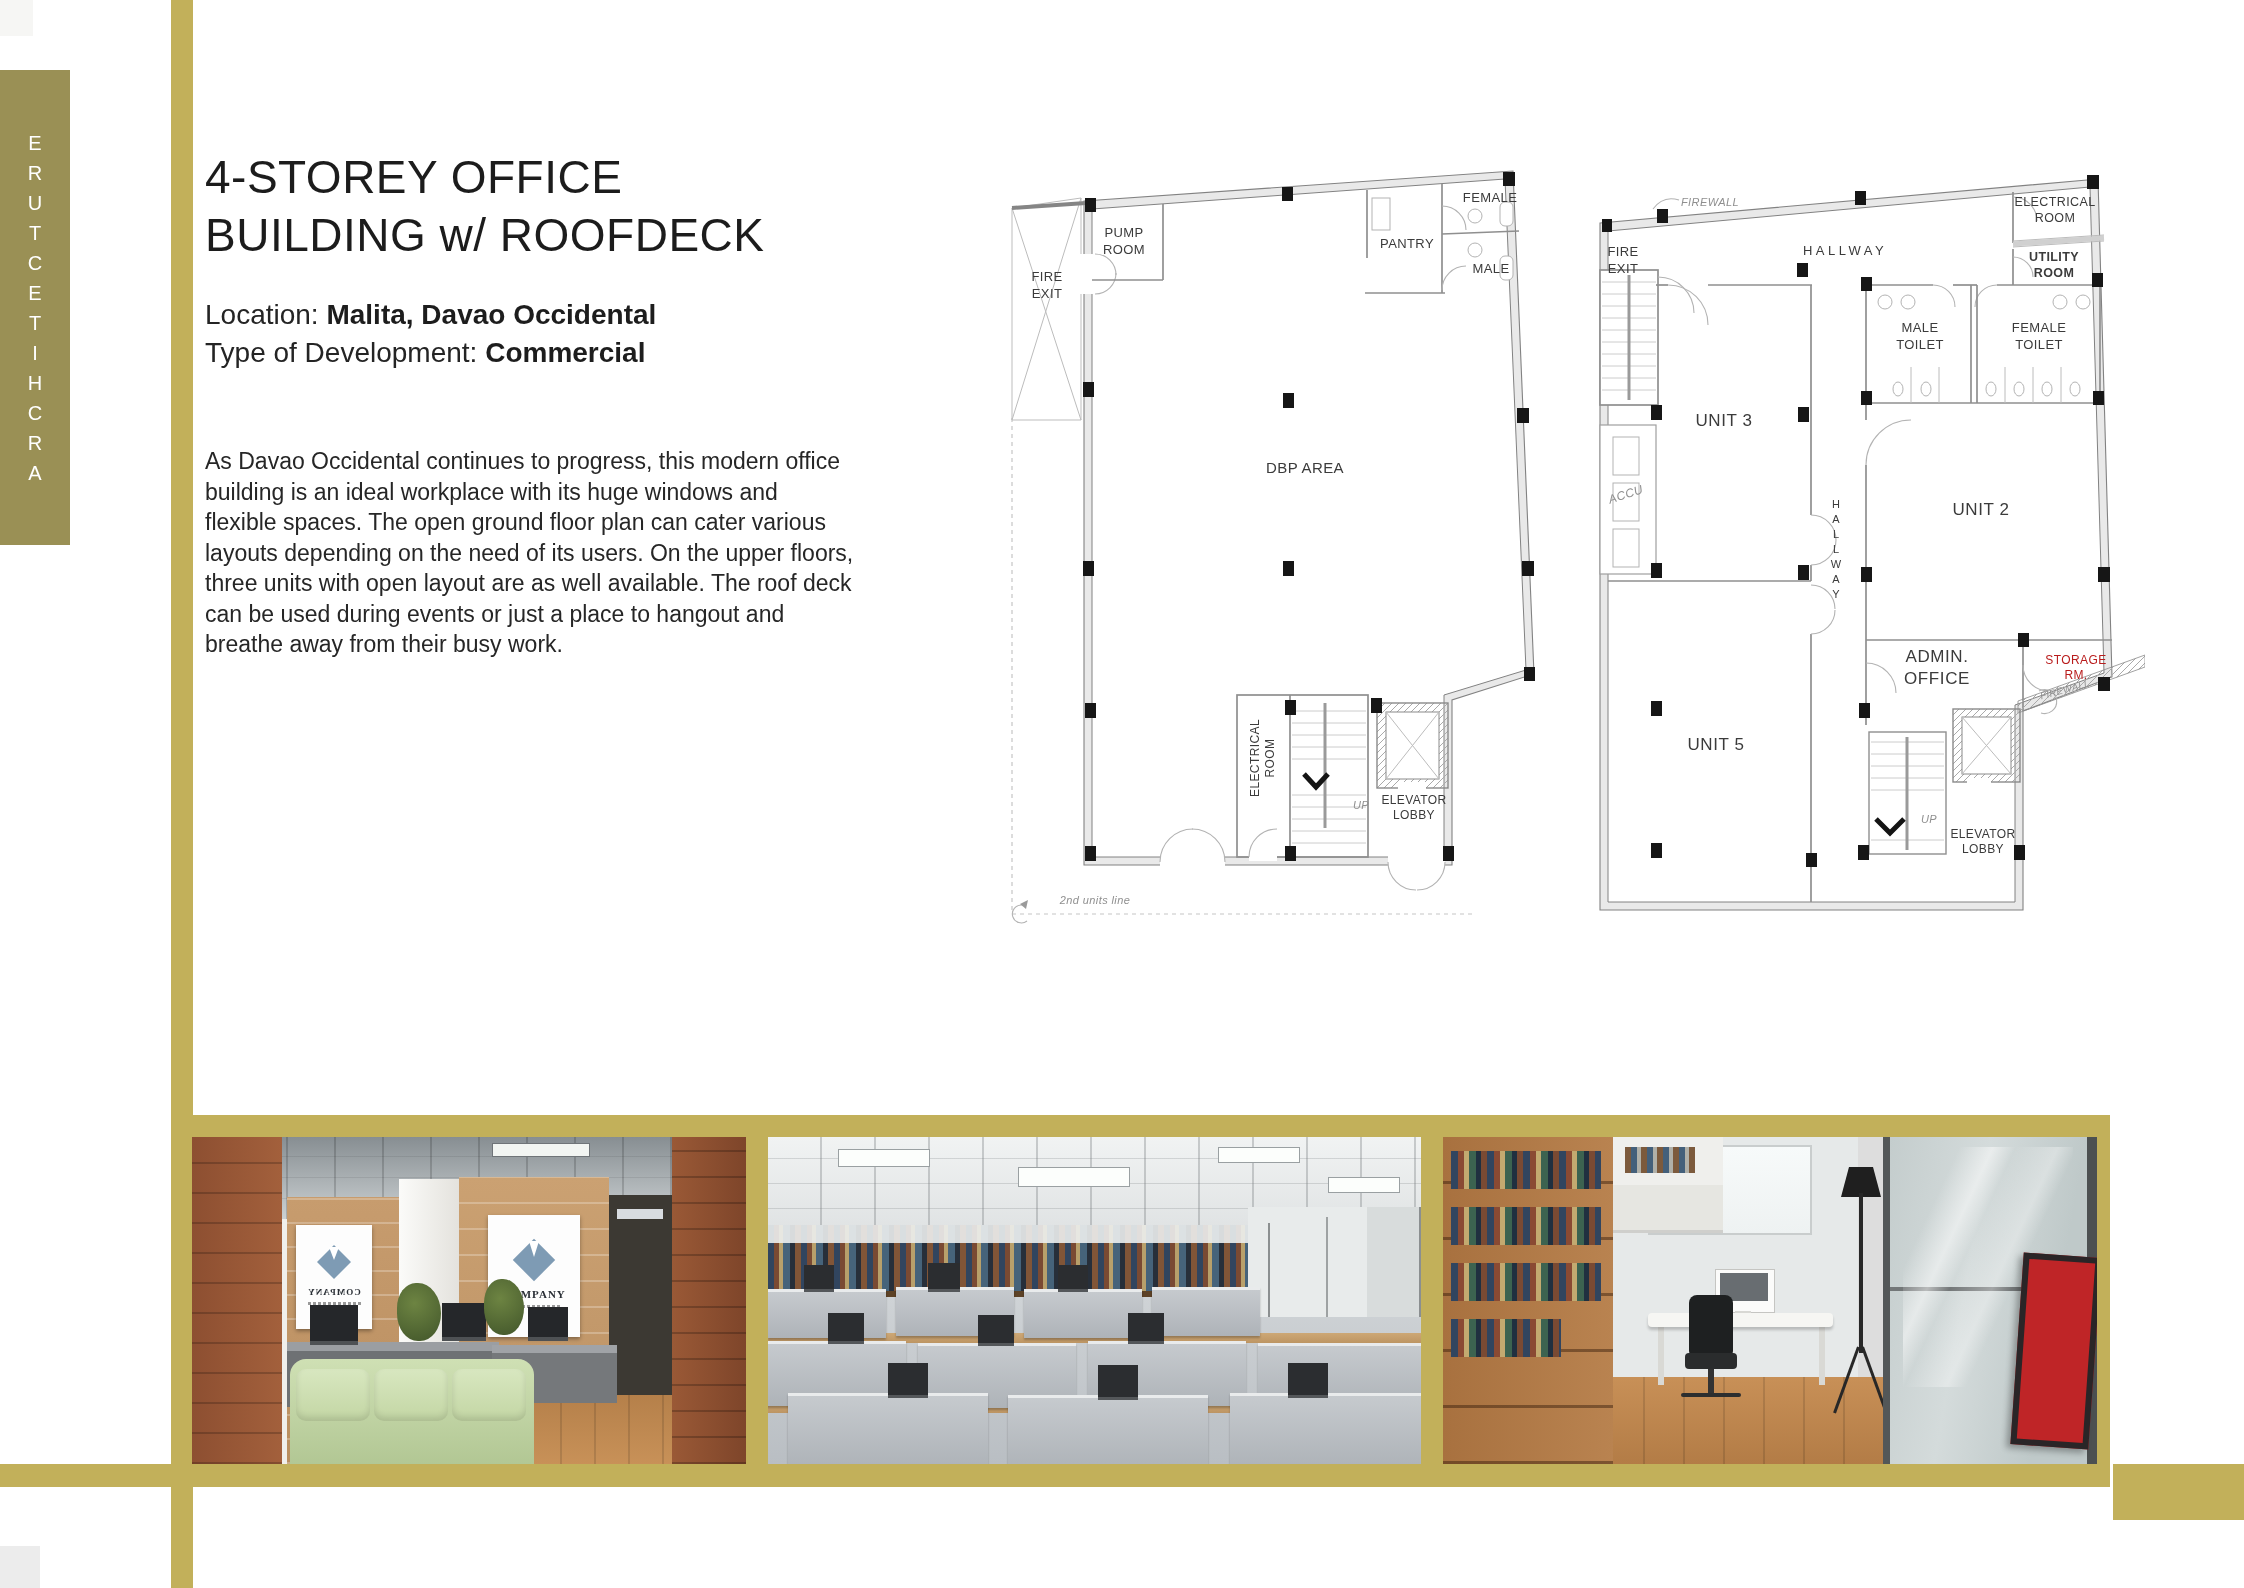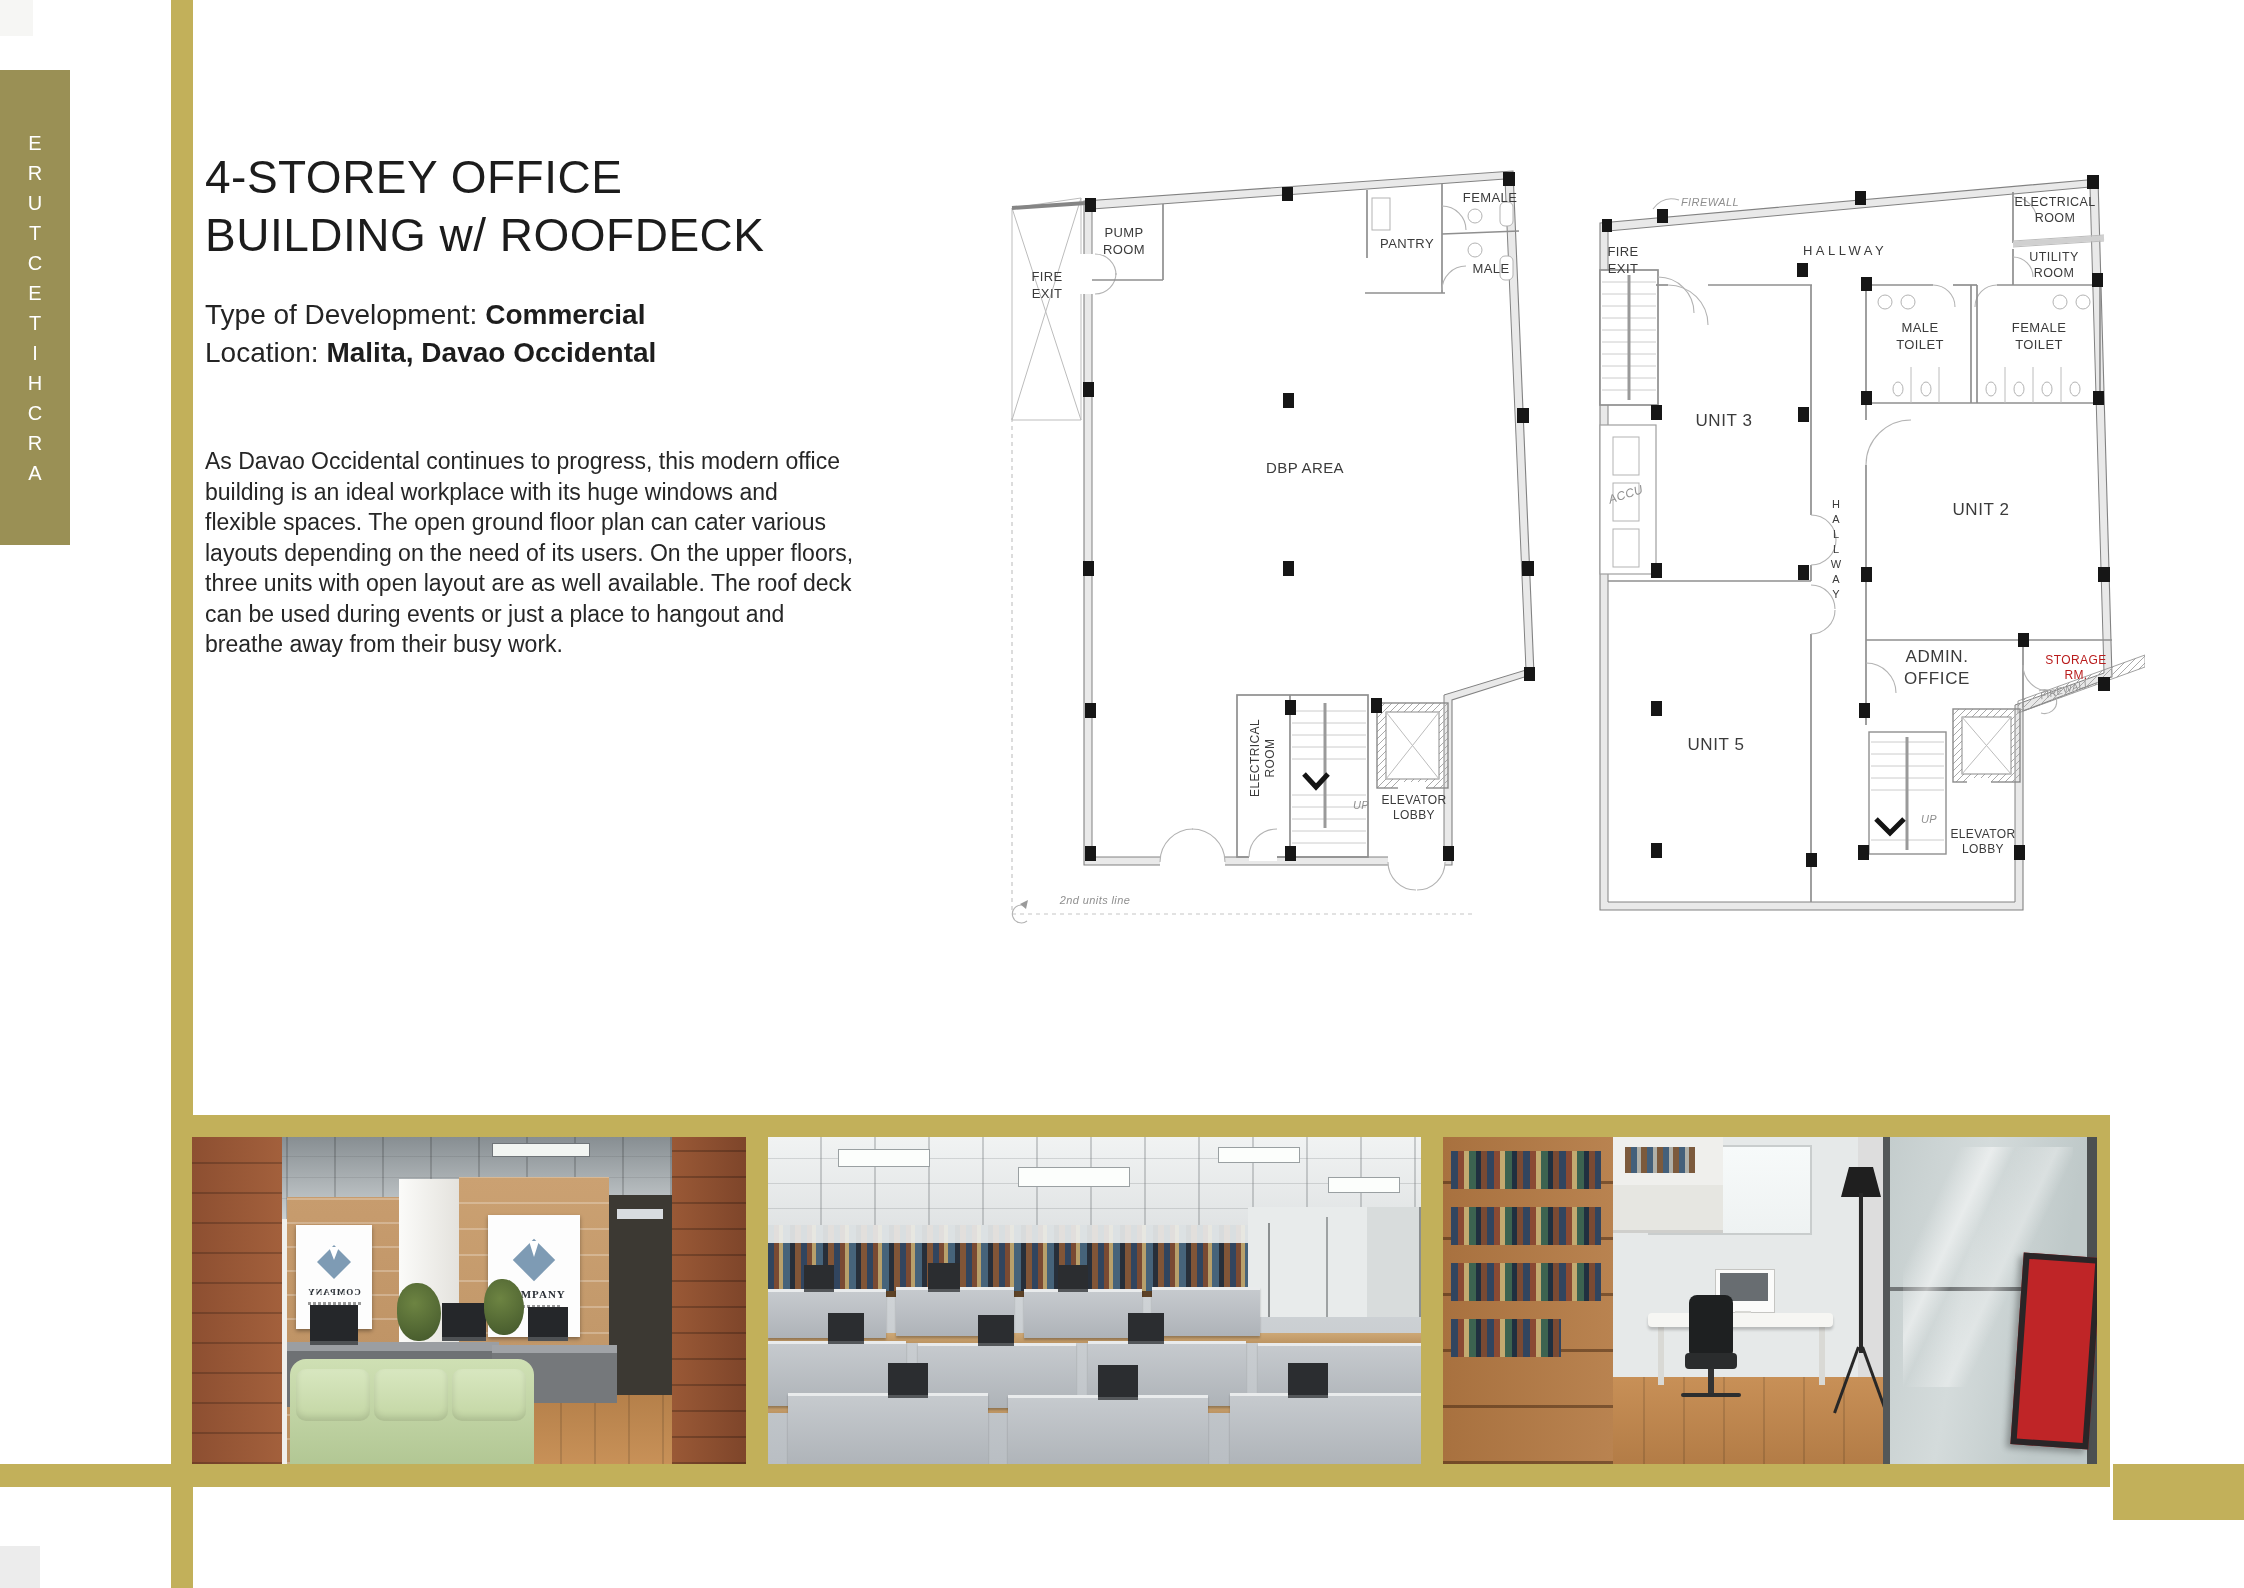--- a/index.html
+++ b/index.html
@@ -200,22 +200,22 @@
   </div>
   <div class="v-stripe"></div>
   <div class="gold-band"></div>
   <div class="gold-strip-left"></div>
   <div class="gold-block-right"></div>
   <div class="bl-gray"></div>
 
   <h1 class="title" style="margin:0;font-weight:400;">4-STOREY OFFICE
 BUILDING w/ ROOFDECK</h1>
   <div class="details">
+    <div><span>Location: </span><b>Malita, Davao Occidental</b></div>
     <div><span>Type of Development: </span><b>Commercial</b></div>
-    <div><span>Location: </span><b>Malita, Davao Occidental</b></div>
   </div>
   <p class="desc" style="margin:0;">As Davao Occidental continues to progress, this modern office
 building is an ideal workplace with its huge windows and
 flexible spaces. The open ground floor plan can cater various
 layouts depending on the need of its users. On the upper floors,
 three units with open layout are as well available. The roof deck
 can be used during events or just a place to hangout and
 breathe away from their busy work.</p>
 
   <div class="plan plan1">
@@ -452,21 +452,21 @@
         <rect x="505" y="512" width="12" height="14" class="col"></rect>
       <rect x="425" y="468" width="11" height="14" class="col"></rect>
         <rect x="213" y="688" width="11" height="14" class="col"></rect>
     </svg>
     <div class="plabel sm" style="left:117px;top:37px;">FIREWALL</div>
     <div class="plabel" style="left:30px;top:96px;">FIRE
 EXIT</div>
     <div class="plabel ls" style="left:252px;top:86px;">HALLWAY</div>
     <div class="plabel" style="left:462px;top:45px;font-size:12.5px;">ELECTRICAL
 ROOM</div>
-    <div class="plabel" style="left:461px;top:100px;font-size:12.5px;">UTILITY
+    <div class="plabel" style="left:461px;top:100px;font-size:12.5px;font-weight:bold;">UTILITY
 ROOM</div>
     <div class="plabel" style="left:327px;top:172px;">MALE
 TOILET</div>
     <div class="plabel" style="left:446px;top:172px;">FEMALE
 TOILET</div>
     <div class="plabel big" style="left:131px;top:256px;">UNIT 3</div>
     <div class="plabel sm rotA" style="left:33px;top:330px;font-size:12px;">ACCU</div>
     <div class="vchars" style="left:243px;top:384px;">
         <span>H</span>
         <span>A</span>

